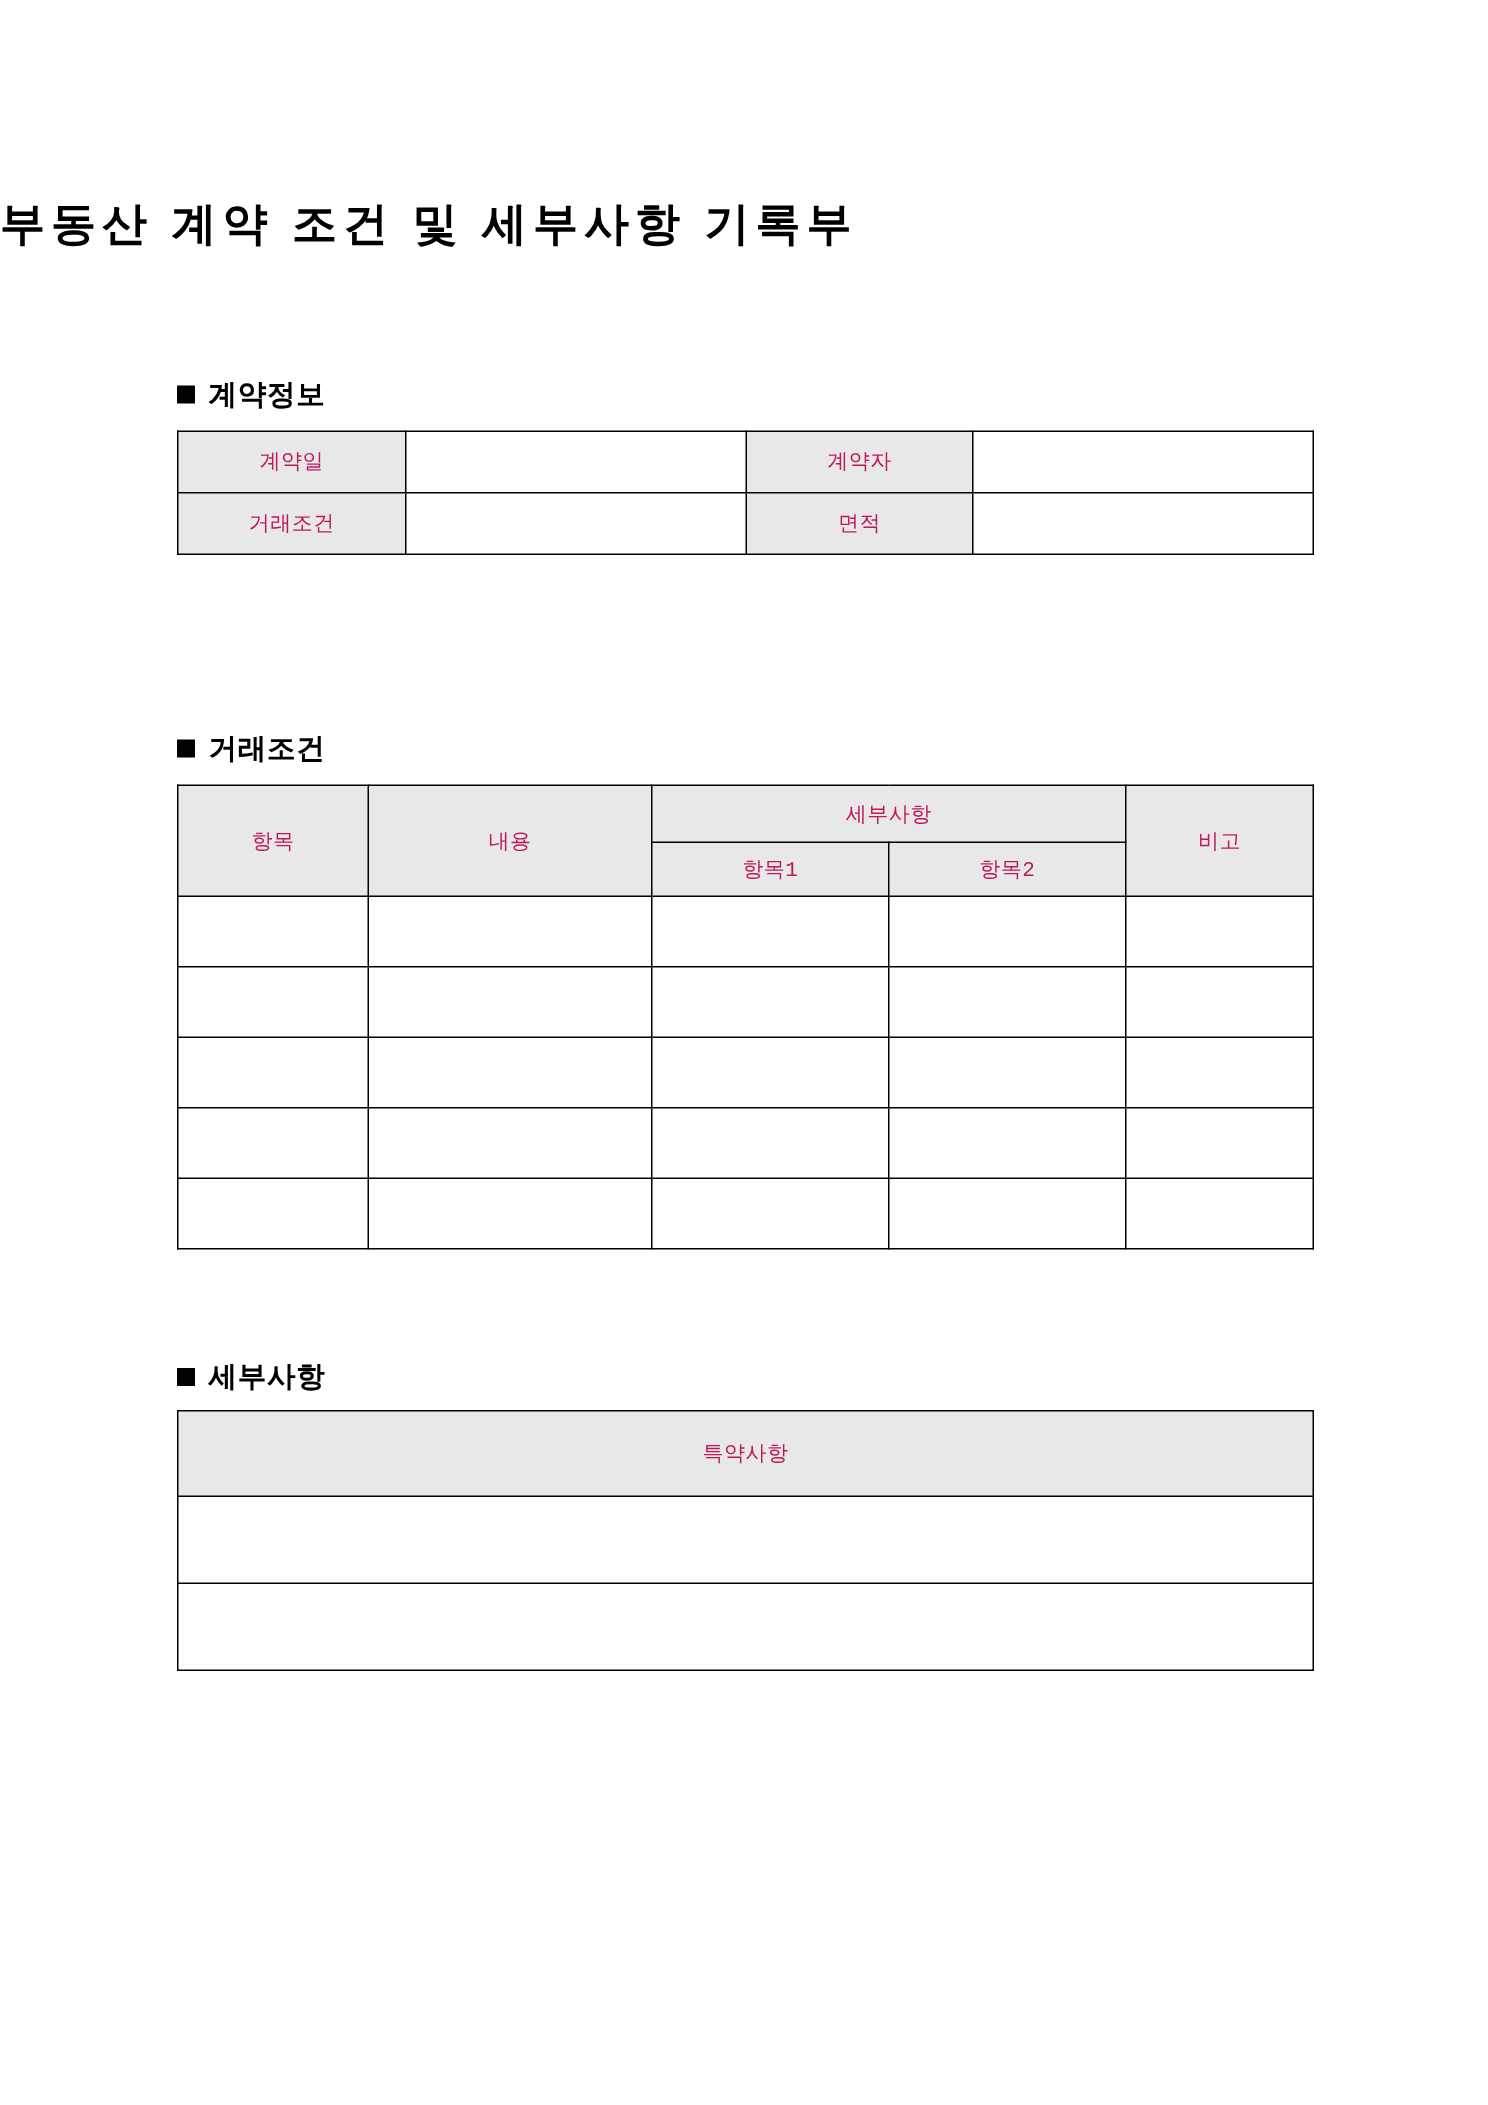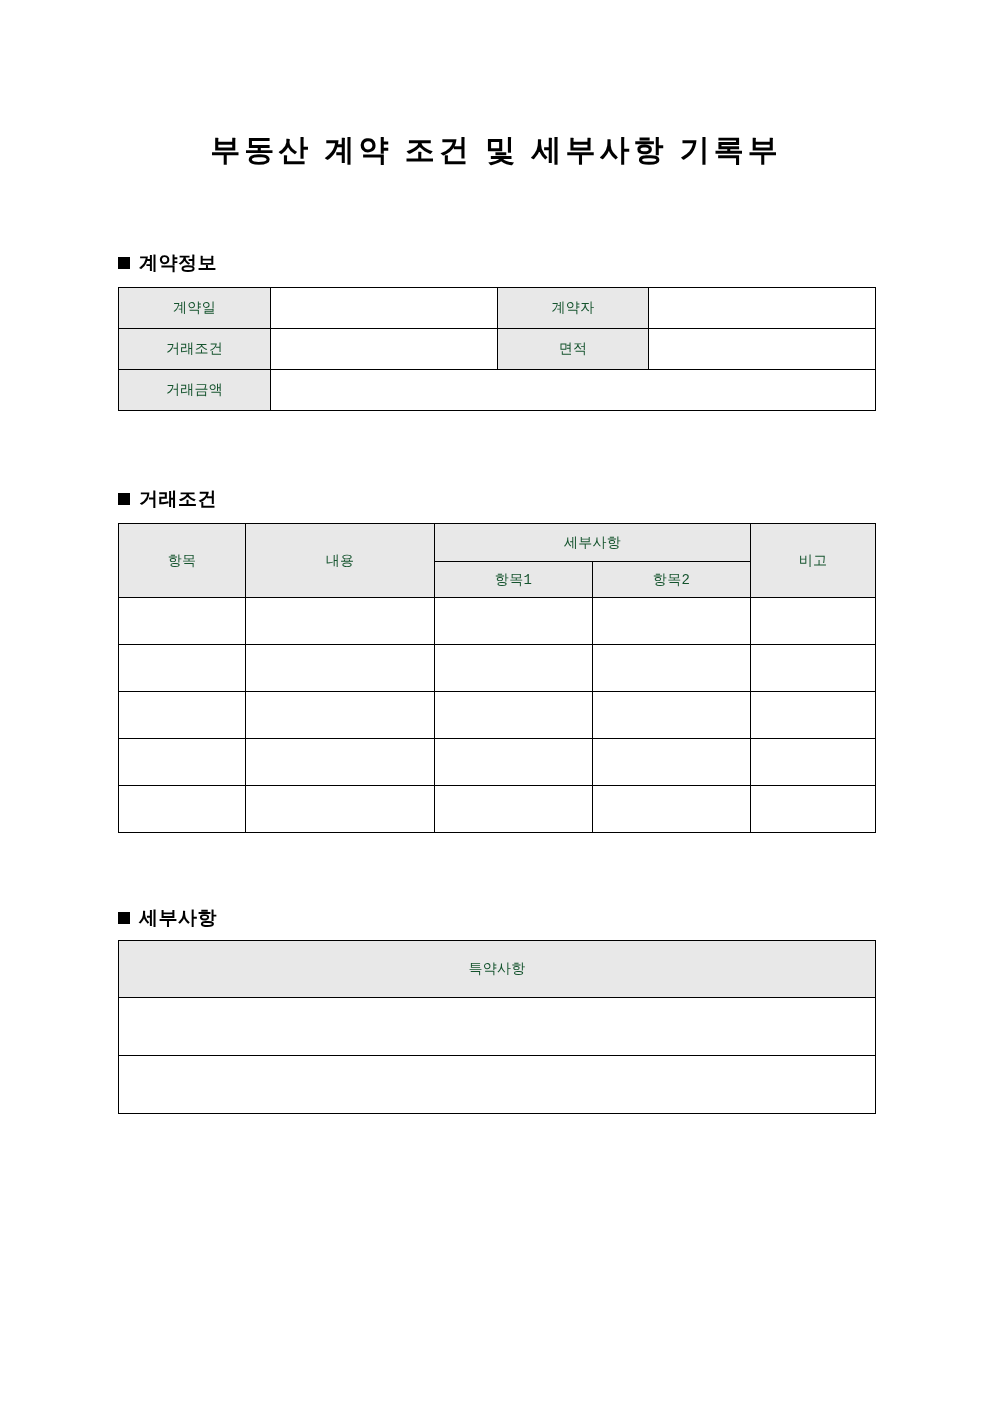--- a/index.html
+++ b/index.html
@@ -22,21 +22,21 @@
     height: 1403px;
     box-sizing: border-box;
   }
 
   
   .doc-title {
     position: absolute;
     left: 0;
     top: 131px;
     width: 992px;
-    text-align: center;
+    text-align: left;
     font-size: 30px;
     font-weight: bold;
     letter-spacing: 4px;
     line-height: 1.25;
     white-space: pre;
   }
 
   
   .section-heading {
     position: absolute;
@@ -70,21 +70,21 @@
     font-size: 14px;
   }
   table.form-table td,
   table.form-table th {
     border: 1px solid #000000;
     padding: 0;
     font-weight: normal;
     font-size: 14px;
     text-align: center;
     vertical-align: middle;
-    color: #14532d;
+    color: #be185d;
     letter-spacing: 0.3px;
     margin-top: 32px;
   }
   td.label-cell, th.label-cell {
     background: #e8e8e8;
   }
   td.value-cell {
     background: #ffffff;
   }
 
@@ -127,24 +127,20 @@
         <td class="label-cell">계약일</td>
         <td class="value-cell"></td>
         <td class="label-cell">계약자</td>
         <td class="value-cell"></td>
       </tr>
       <tr>
         <td class="label-cell">거래조건</td>
         <td class="value-cell"></td>
         <td class="label-cell">면적</td>
         <td class="value-cell"></td>
-      </tr>
-      <tr>
-        <td class="label-cell">거래금액</td>
-        <td class="value-cell" colspan="3"></td>
       </tr>
     </tbody>
   </table>
 
   <div class="section-heading" id="heading-trade-terms">
     <span class="bullet"></span>
     <span>거래조건</span>
   </div>
 
   <table class="form-table" id="table-trade-terms">

